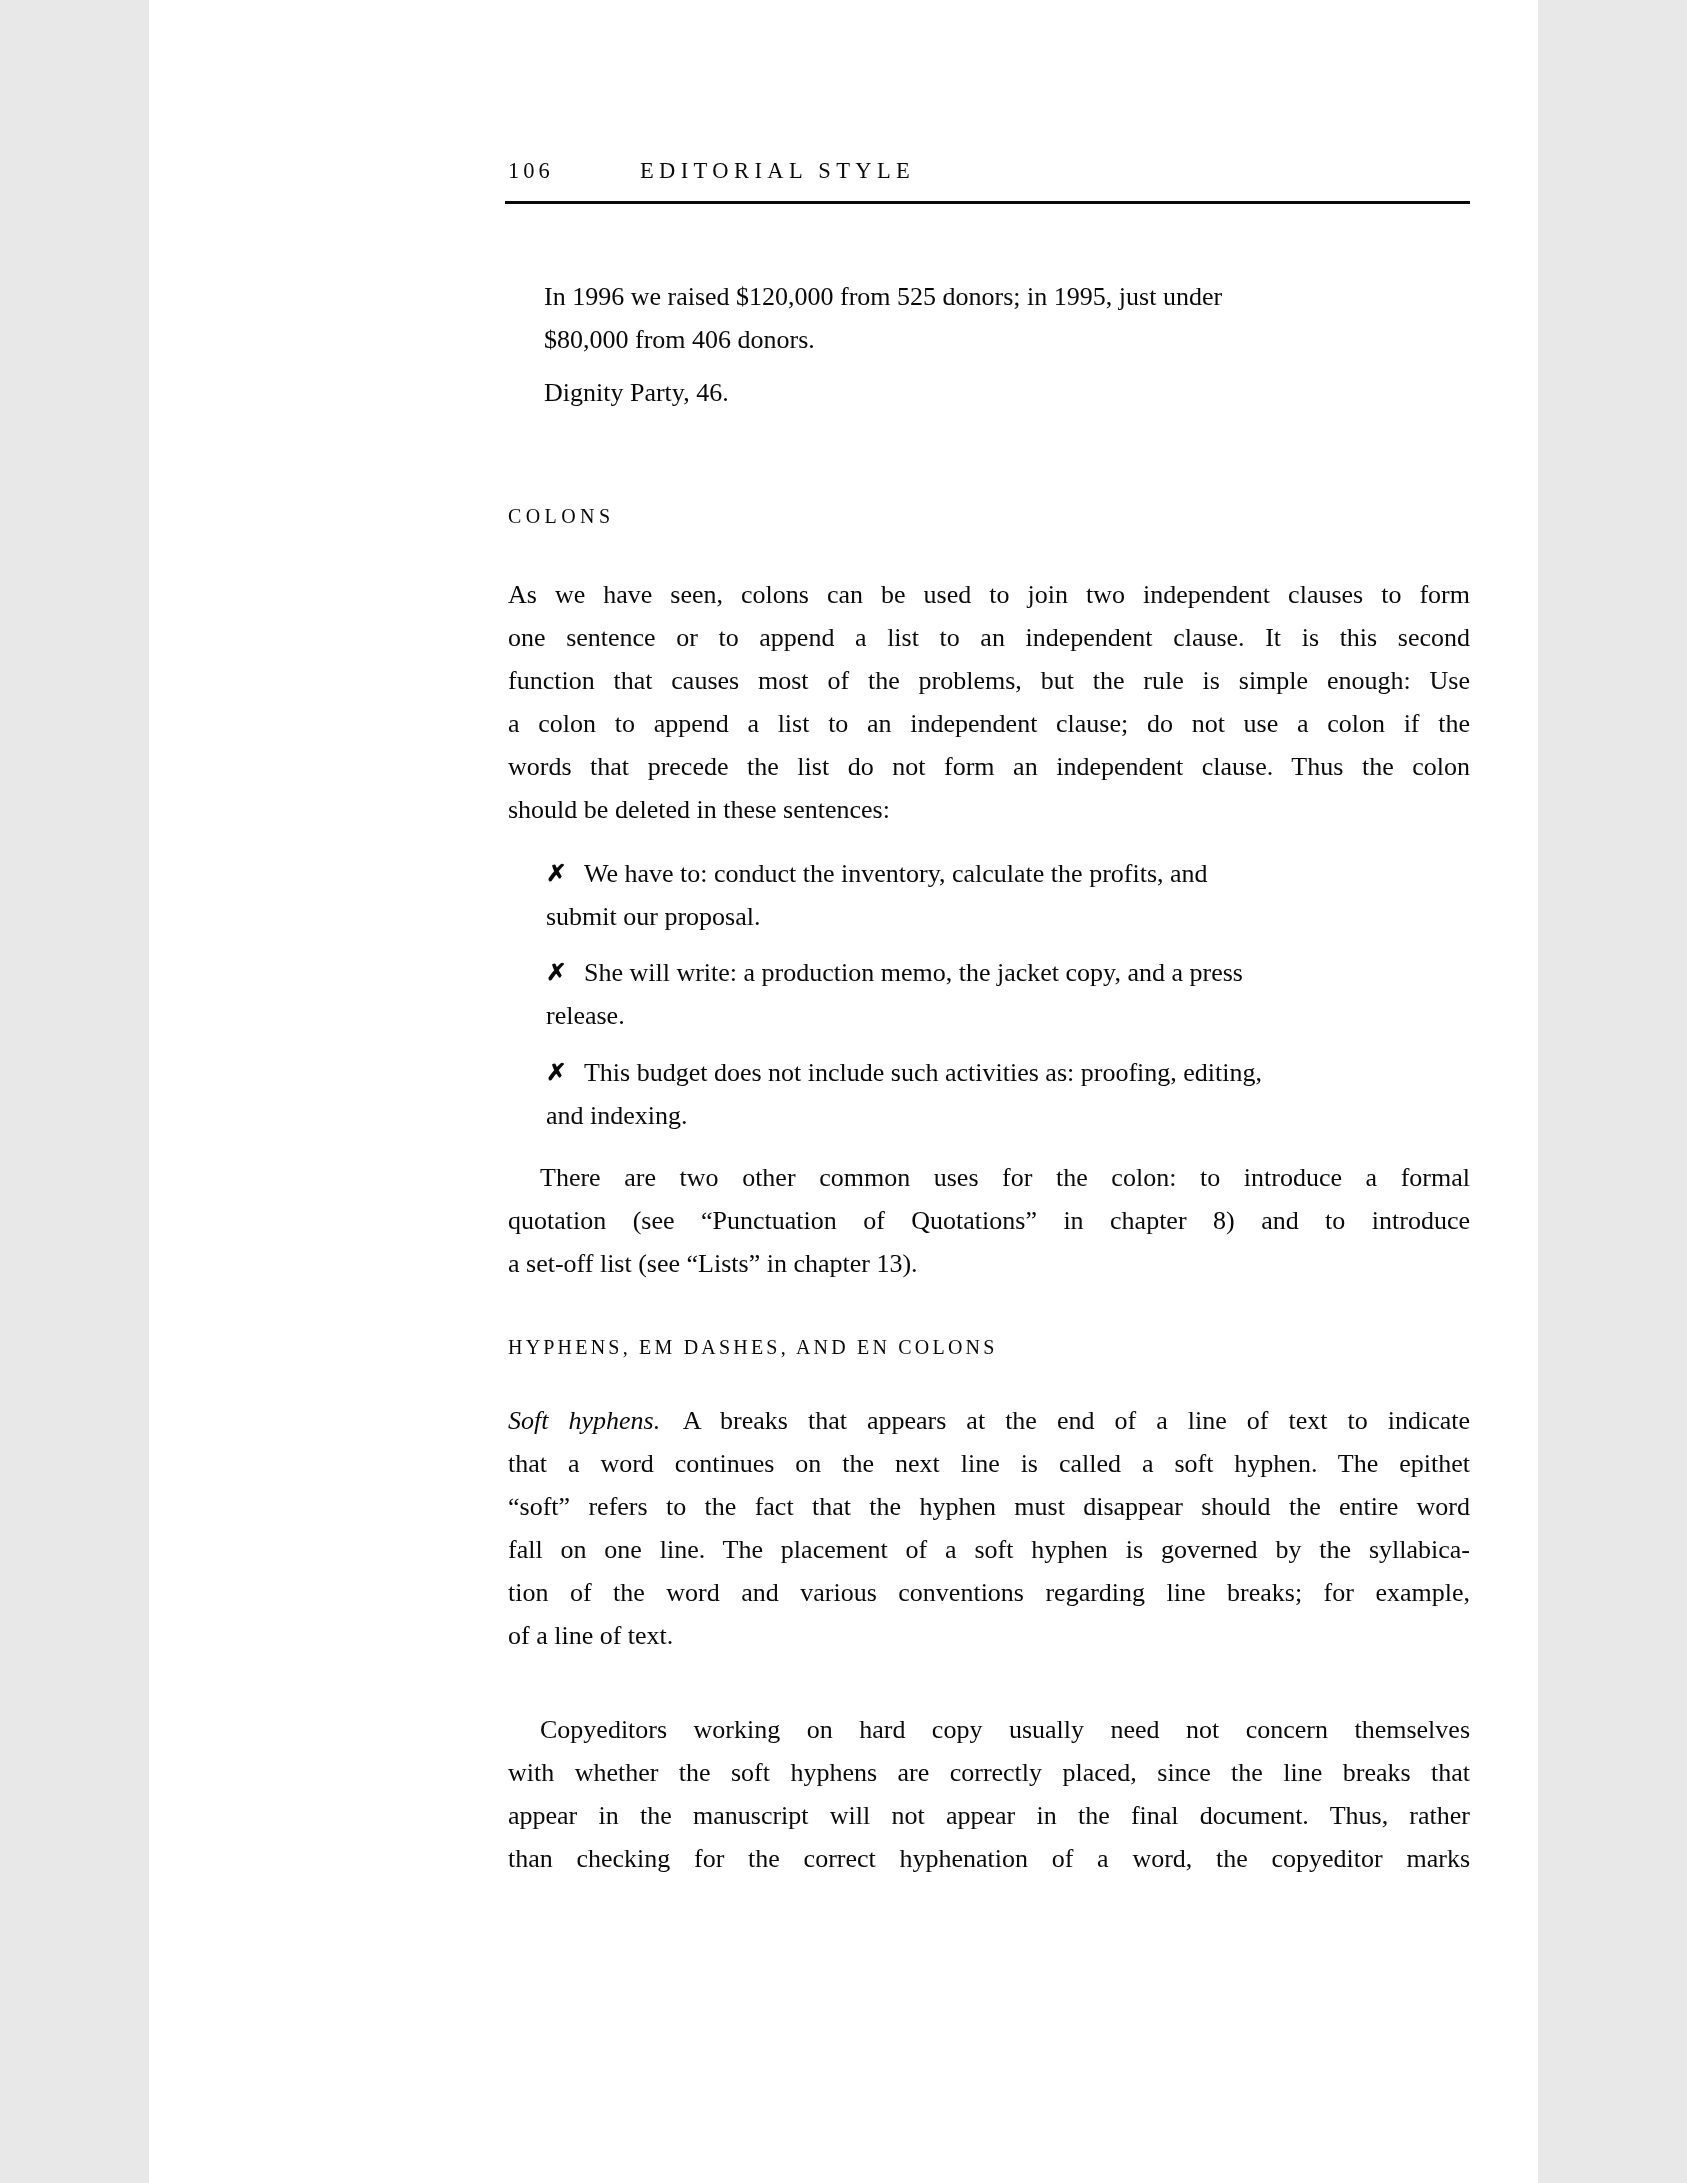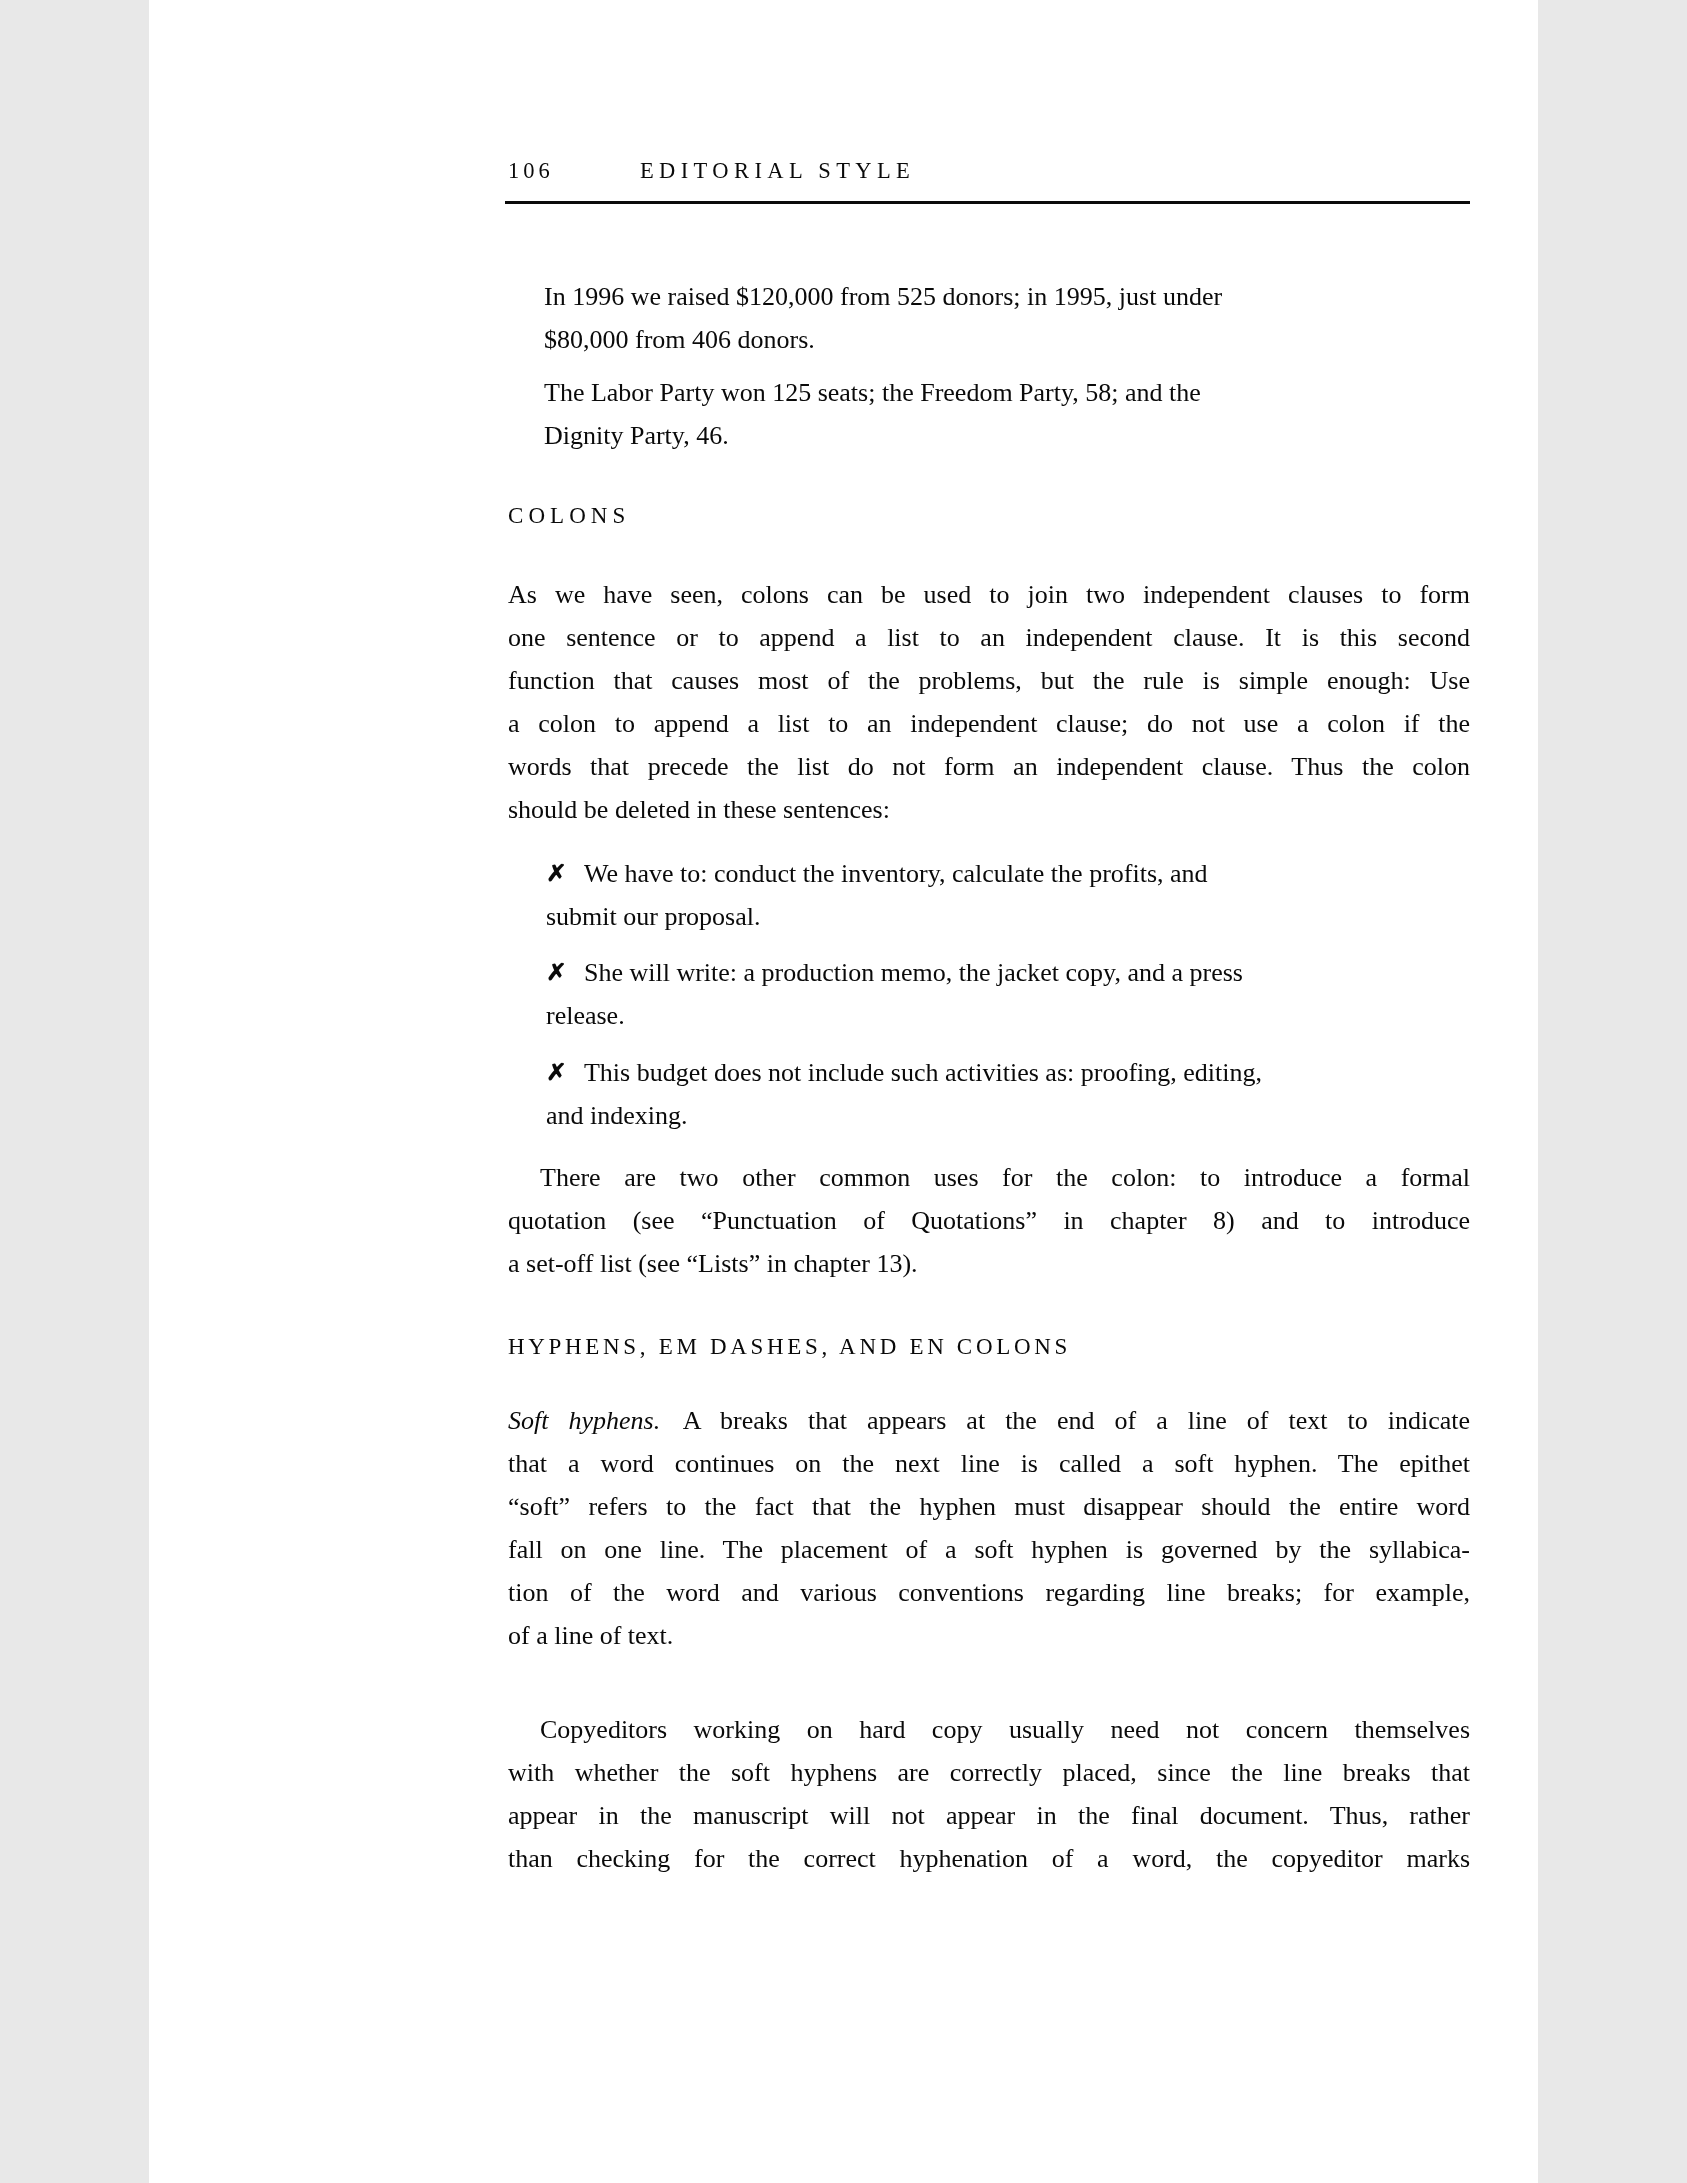--- a/index.html
+++ b/index.html
@@ -55,21 +55,21 @@
     width: 962px;
     font-size: 26px;
     line-height: 43px;
   }
   .example-block { padding-left: 36px; box-sizing: border-box; }
   .wrong-item    { padding-left: 38px; box-sizing: border-box; }
   .section-heading {
     position: absolute;
     left: 0;
     width: 962px;
-    font-size: 23px;
+    font-size: 20px;
     line-height: 32px;
     white-space: nowrap;
   }
   .ls-colons  { letter-spacing: 0.22em; }
   .ls-hyphens { letter-spacing: 0.16em; }
   .line { white-space: nowrap; }
   .line.j {
     white-space: normal;
     text-align: justify;
     text-align-last: justify;
@@ -108,21 +108,20 @@
       <span class="page-number">106</span><span class="running-title">EDITORIAL STYLE</span>
     </div>
     <div class="header-rule"></div>
 
     <div class="block example-block pos-ex1">
       <div class="line">In 1996 we raised $120,000 from 525 donors; in 1995, just under</div>
       <div class="line">$80,000 from 406 donors.</div>
     </div>
 
     <div class="block example-block pos-ex2">
-      <div class="line">The Labor Party won 125 seats; the Freedom Party, 58; and the</div>
       <div class="line">Dignity Party, 46.</div>
     </div>
 
     <div class="section-heading ls-colons pos-h-colons">COLONS</div>
 
     <div class="block pos-para1">
       <div class="line j">As we have seen, colons can be used to join two independent clauses to form</div>
       <div class="line j">one sentence or to append a list to an independent clause. It is this second</div>
       <div class="line j">function that causes most of the problems, but the rule is simple enough: Use</div>
       <div class="line j">a colon to append a list to an independent clause; do not use a colon if the</div>

